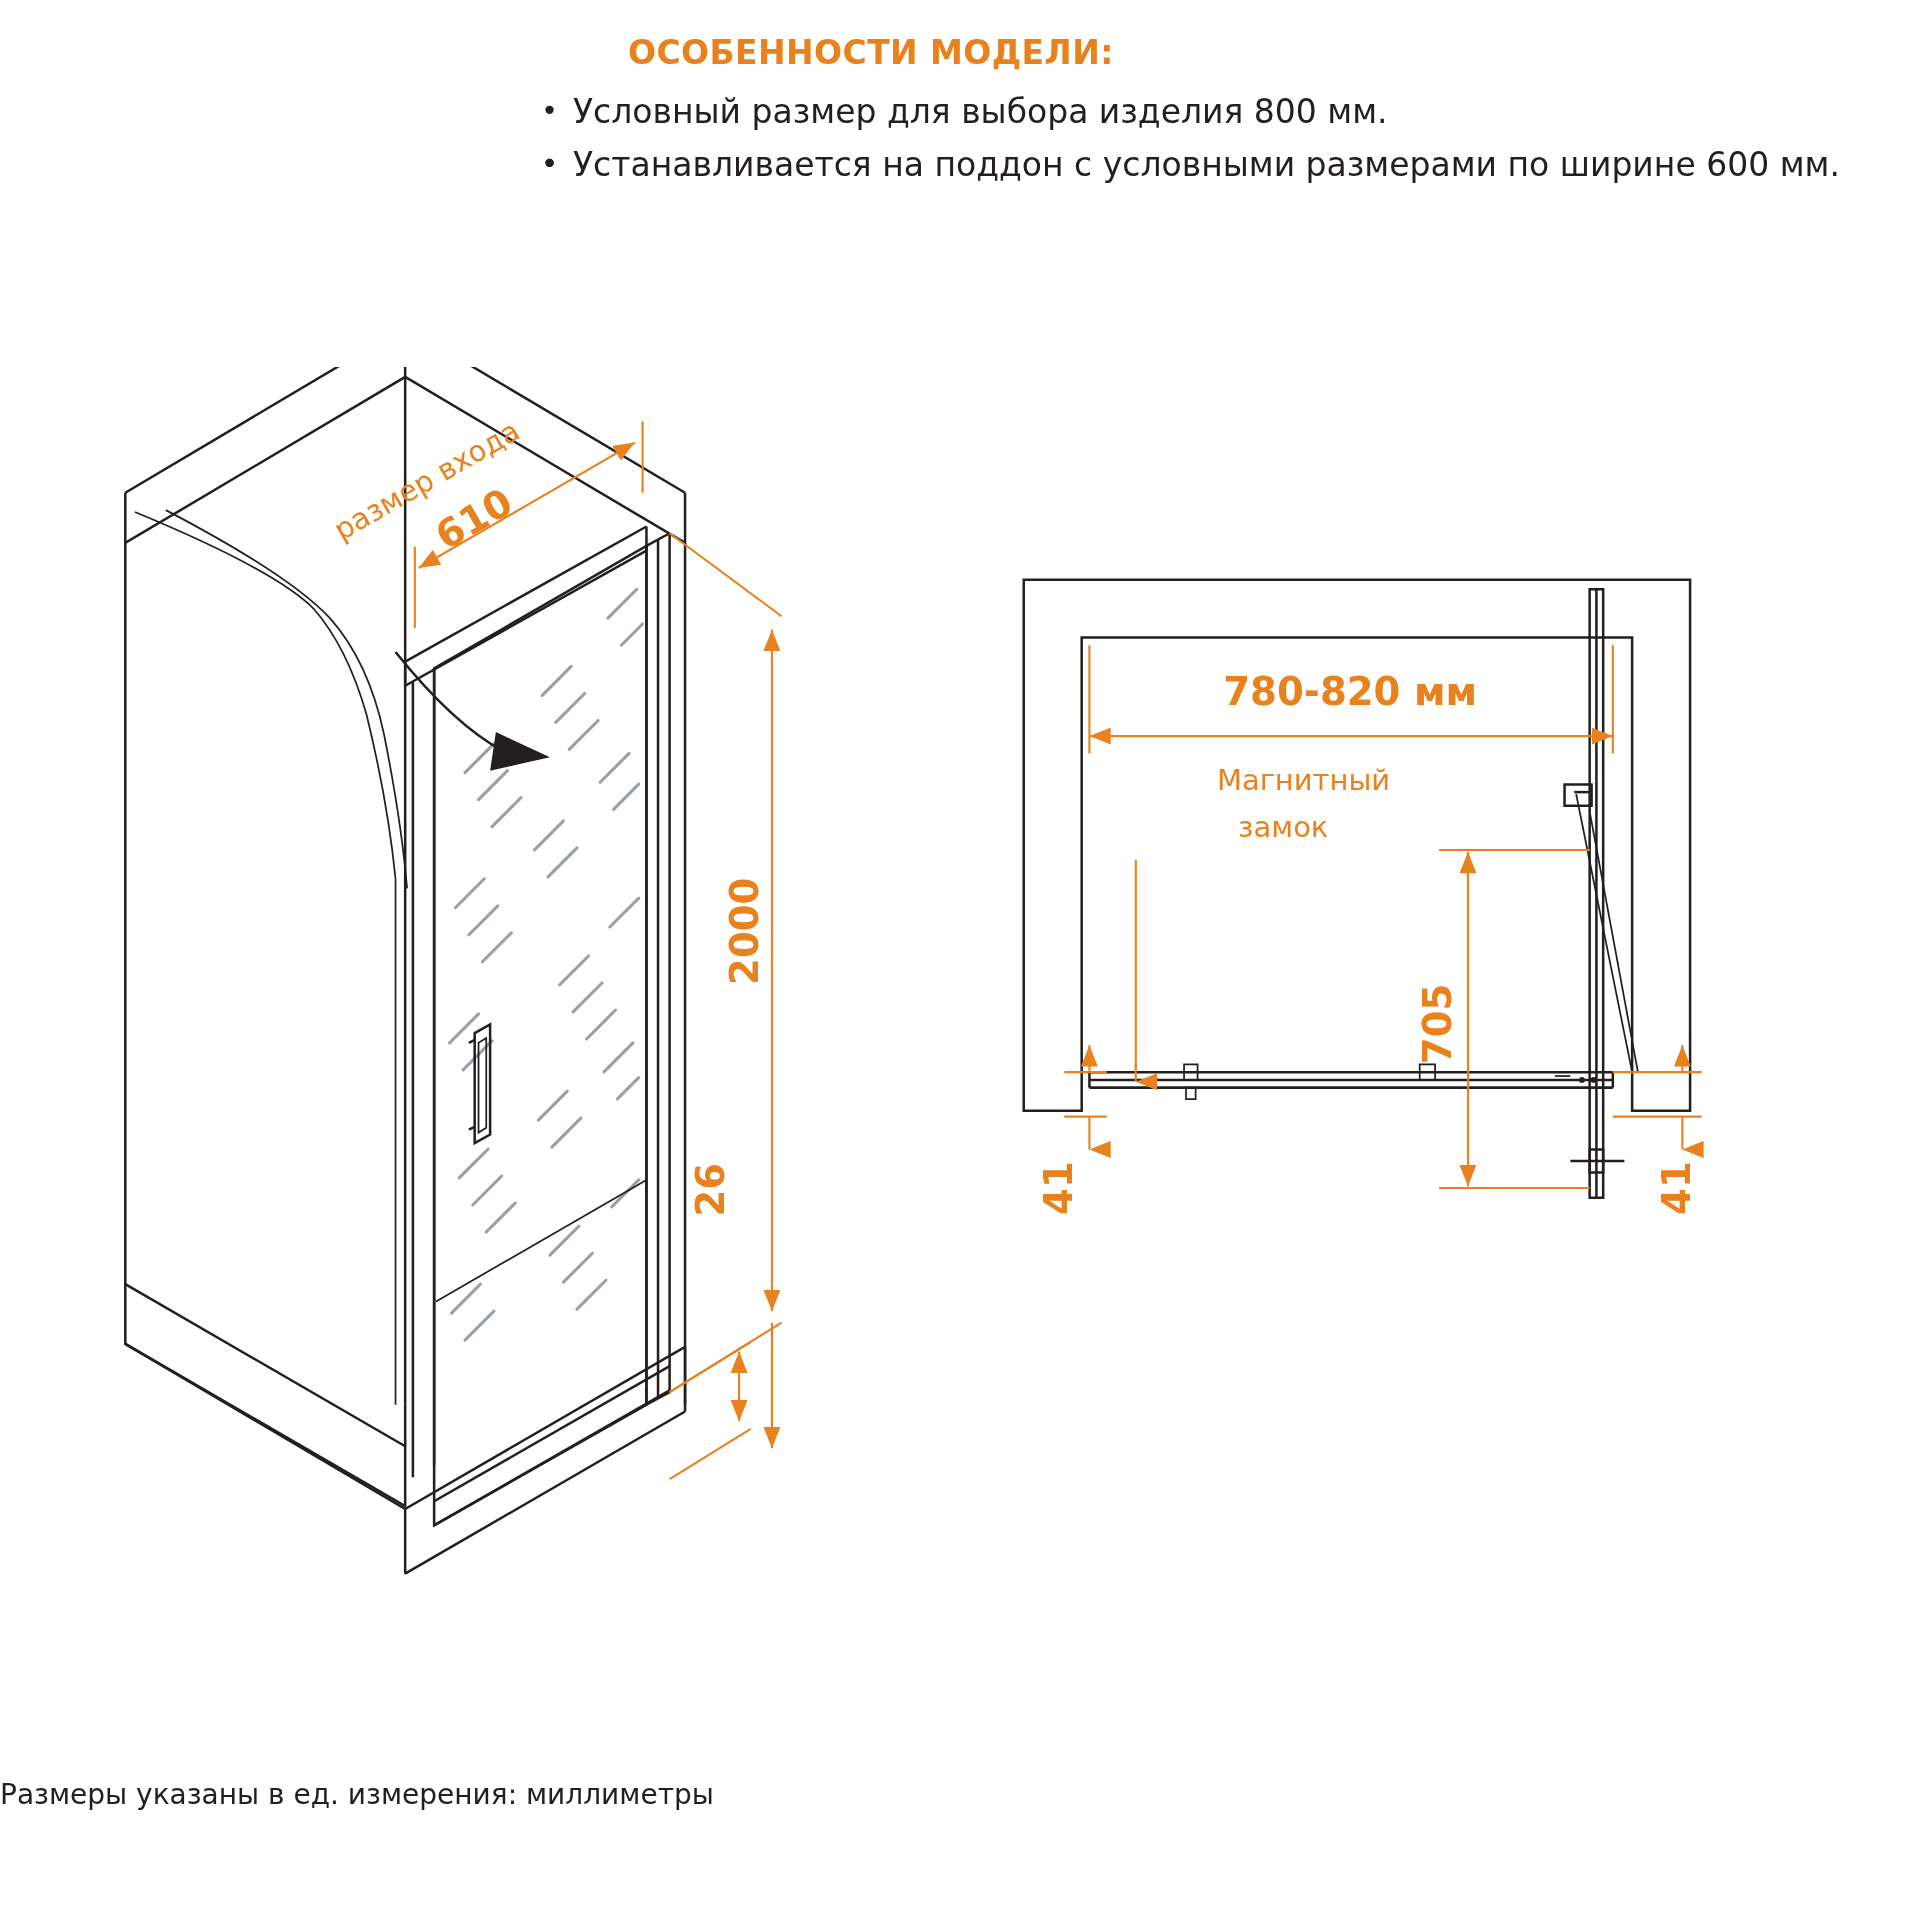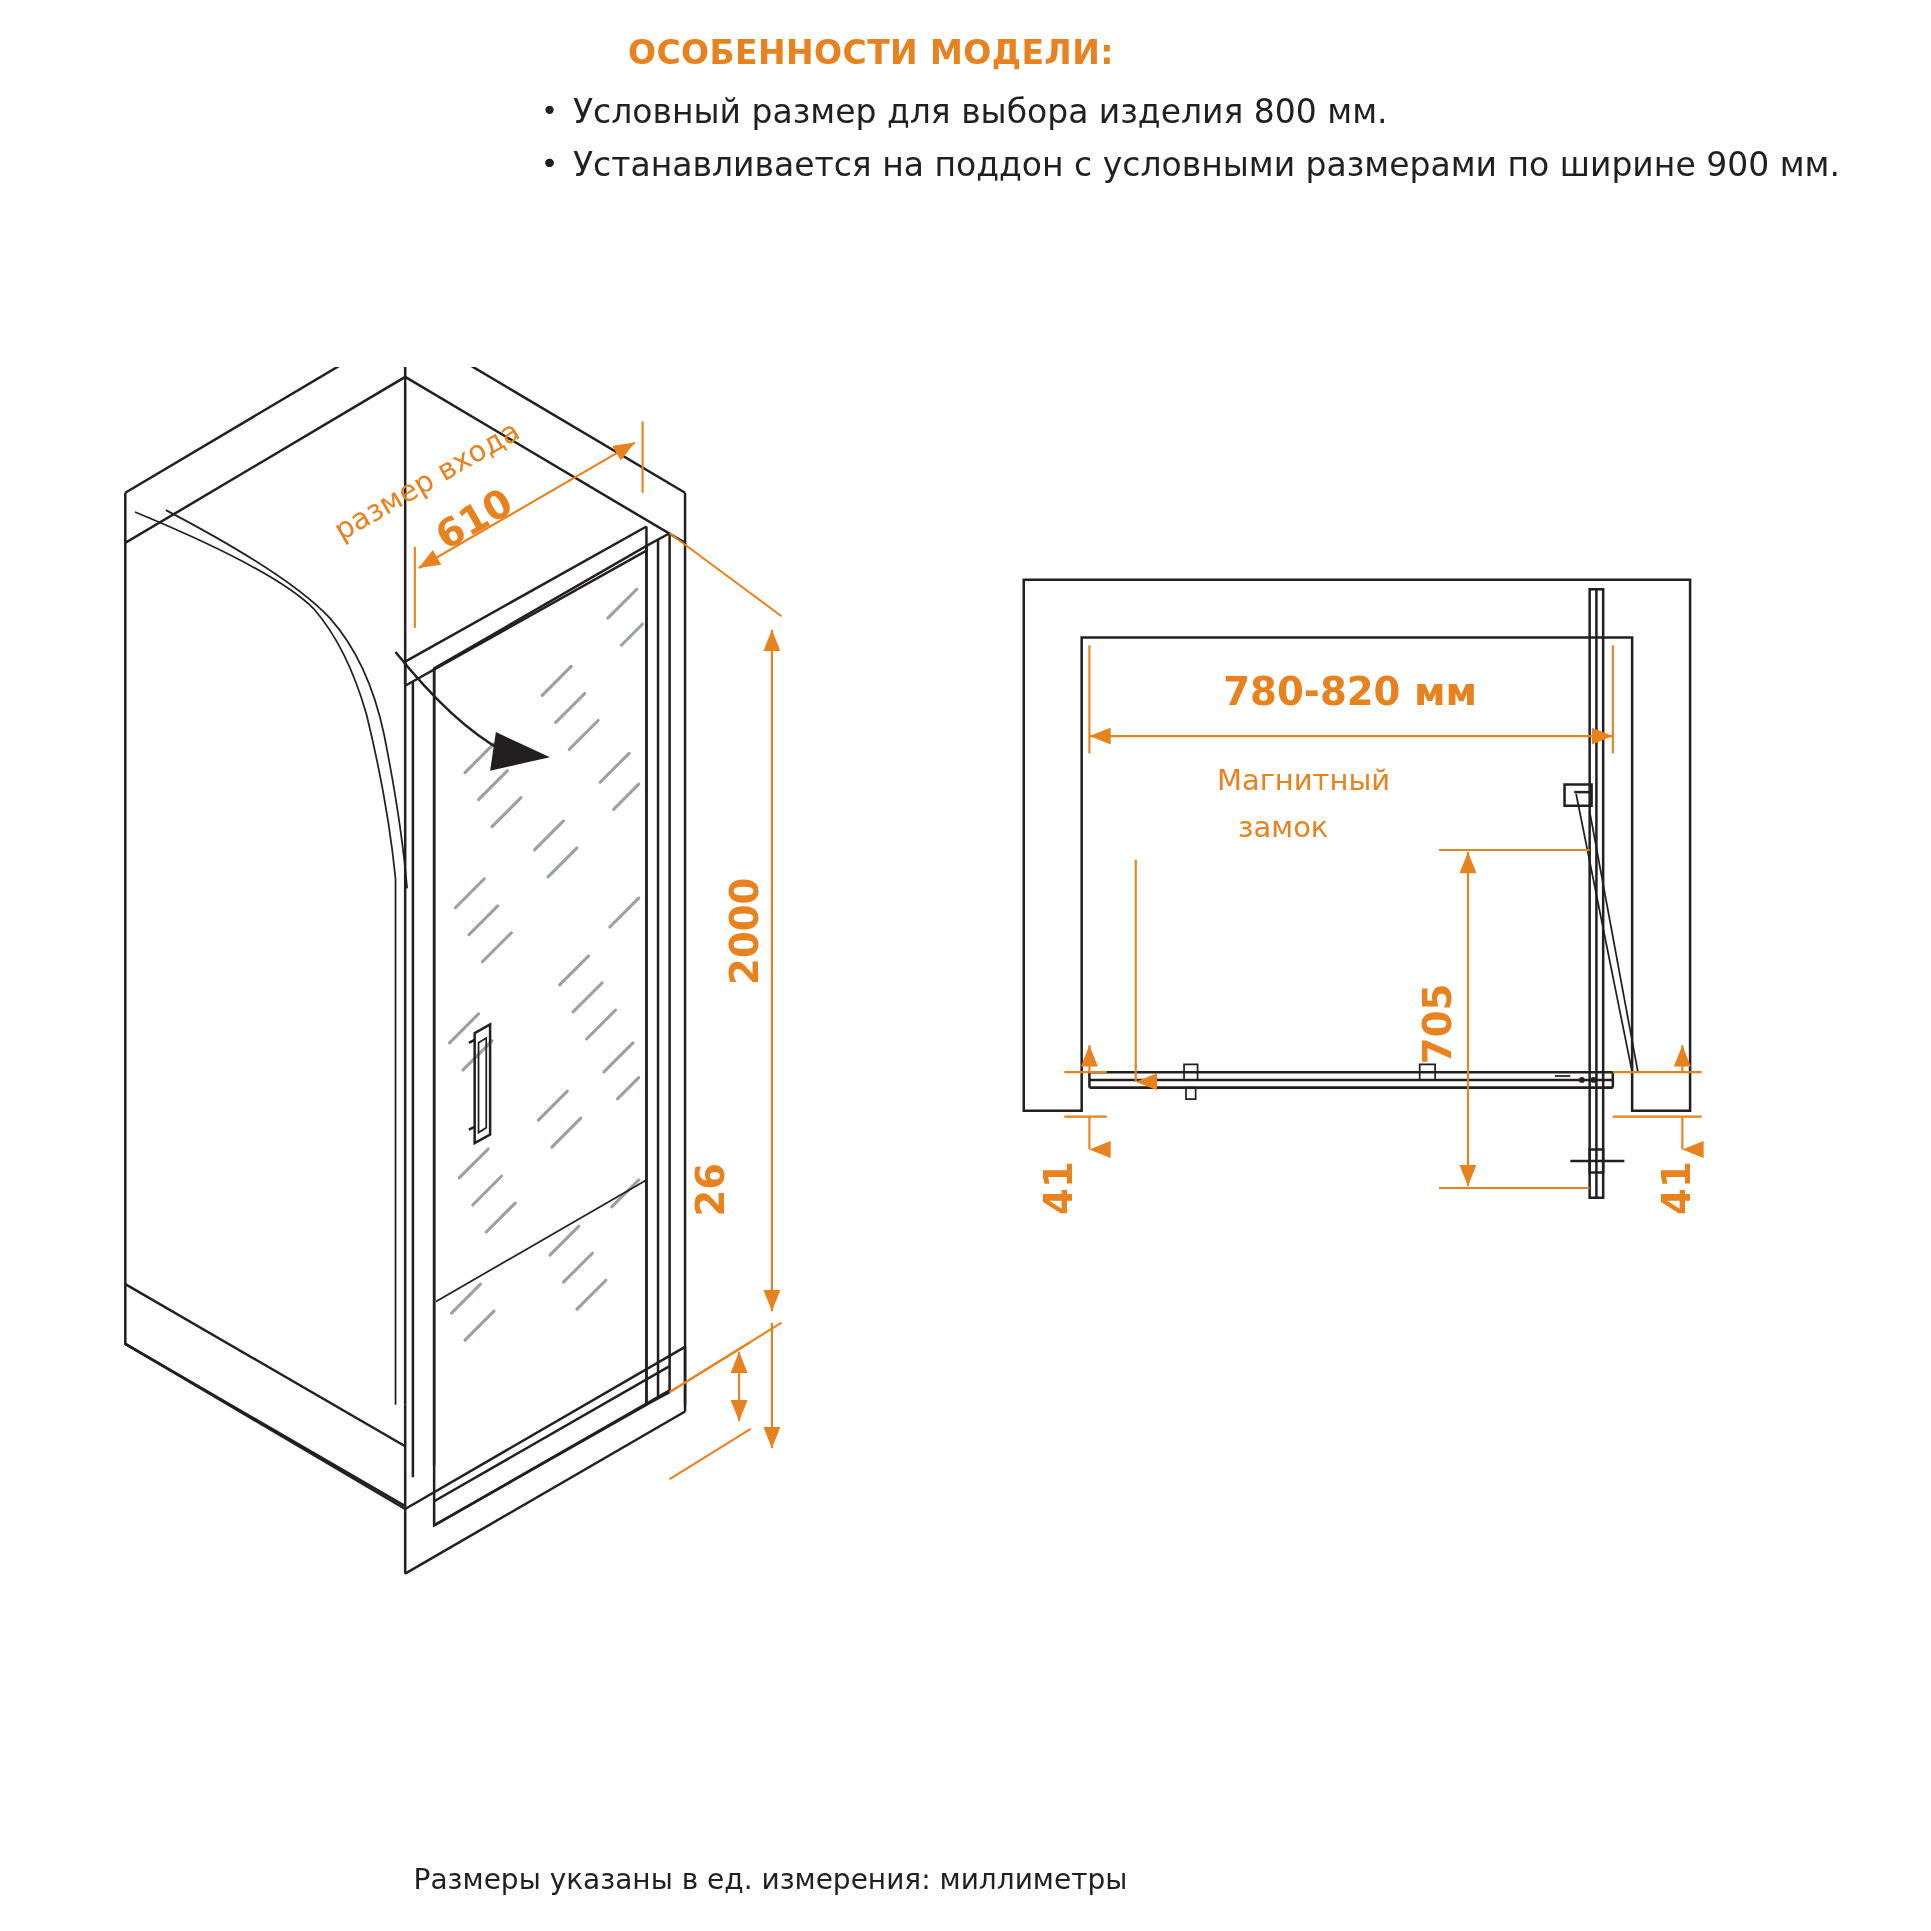--- a/index.html
+++ b/index.html
@@ -61,23 +61,23 @@
   .drawing {
     position: absolute;
     left: 0;
     top: 0;
   }
 
   
   .footer-note {
     position: absolute;
     left: 0;
-    top: 1863px;
+    top: 1778px;
     width: 1541px;
-    text-align: center;
+    text-align: left;
     font-size: 28px;
     color: #231f20;
   }
 
   
   svg text {
     font-family: "DejaVu Sans", sans-serif;
   }
   .dim-text {
     fill: #e8821e;
@@ -123,21 +123,21 @@
     <ul class="features-list">
       <li>
         <span class="bullet">•</span>
         <span>Условный размер для выбора изделия 800 мм.</span>
       </li>
       <li>
         <span class="bullet">•</span>
       </li>
       <li>
         <span class="bullet">•</span>
-        <span>Устанавливается на поддон с условными размерами по ширине 900 мм.</span>
+        <span>Устанавливается на поддон с условными размерами по ширине 600 мм.</span>
       </li>
     </ul>
   </div>
 
   <svg class="drawing" width="1023" height="1564" viewBox="0 0 1060 1620" style="left:106px; top:367px;">
     <defs>
       <marker id="arrOr" markerWidth="12" markerHeight="12" refX="10" refY="4" orient="auto">
         <path d="M0,0 L10,4 L0,8 z" fill="#e8821e"></path>
       </marker>
       <marker id="arrOrStart" markerWidth="12" markerHeight="12" refX="0" refY="4" orient="auto">

